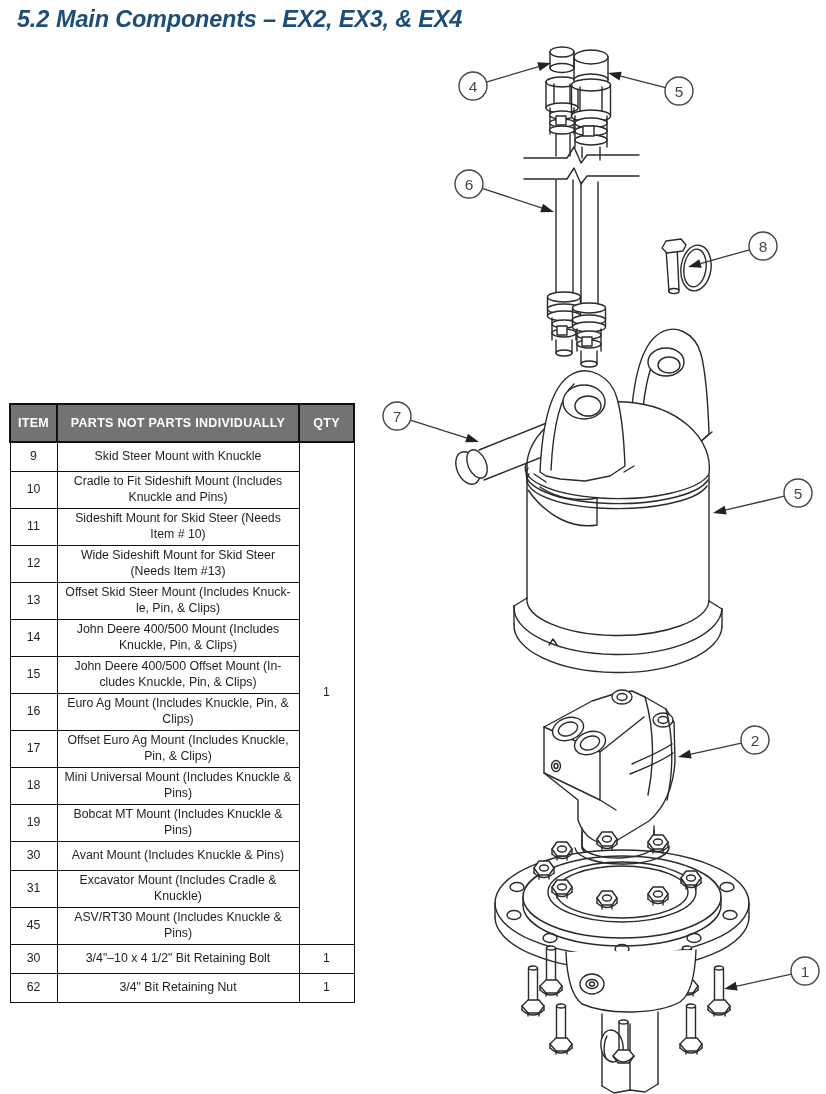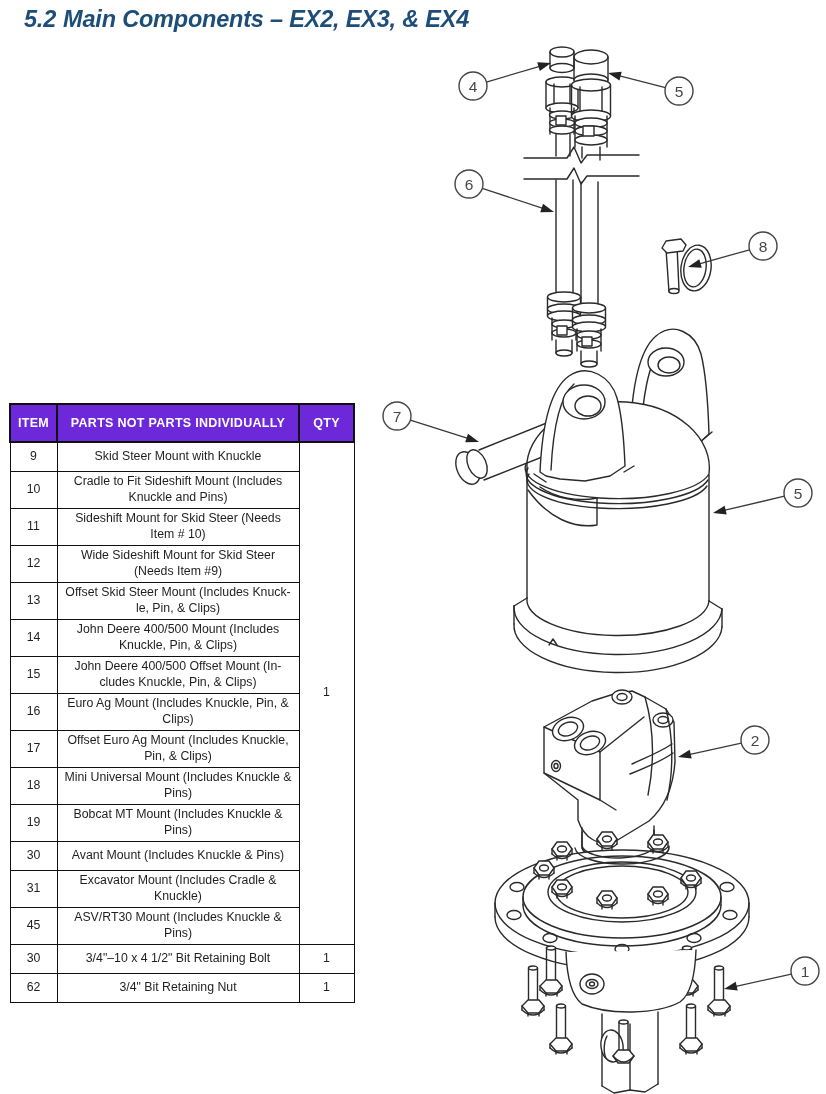--- a/index.html
+++ b/index.html
@@ -1,32 +1,32 @@
 <!DOCTYPE html>
 <html><head>
 <meta charset="utf-8">
 <style>
   html,body{margin:0;padding:0;background:#ffffff;}
   body{width:826px;height:1094px;position:relative;font-family:"Liberation Sans","DejaVu Sans",sans-serif;overflow:hidden;}
   .page-title{
-    position:absolute;left:24px;top:6px;
+    position:absolute;left:17px;top:6px;
     font-size:23.5px;font-weight:bold;font-style:italic;
     color:#1d4e79;letter-spacing:-0.2px;white-space:nowrap;
   }
   .page-title .tnum{margin-right:7px;}
   .parts-table{
     position:absolute;left:9px;top:403px;width:344px;
     border-collapse:collapse;table-layout:fixed;
     font-size:12.3px;color:#1f1f1f;background:#fff;
   }
   .parts-table col.c-item{width:47px;}
   .parts-table col.c-desc{width:242px;}
   .parts-table col.c-qty{width:55px;}
   .parts-table th{
-    background:#6d28d9;color:#ffffff;font-size:12.5px;font-weight:bold;
+    background:#737373;color:#ffffff;font-size:12.5px;font-weight:bold;
     border:2px solid #101010;padding:11px 1px;letter-spacing:0.3px;
   }
   .parts-table td{
     border:1.6px solid #101010;padding:2px 5px;text-align:center;
     vertical-align:middle;line-height:1.3;height:24px;
     hyphens:manual;
   }
   svg#diagram{position:absolute;left:0;top:0;}
   svg#diagram .art{stroke:#2a2a2a;stroke-width:1.4;fill:none;stroke-linecap:round;stroke-linejoin:round;}
   svg#diagram .callout-line{stroke:#3a3a3a;stroke-width:1.3;fill:none;}
@@ -63,21 +63,21 @@
       <tr>
         <td>10</td>
         <td>Cradle to Fit Sideshift Mount (Includes Knuckle and Pins)</td>
       </tr>
       <tr>
         <td>11</td>
         <td>Sideshift Mount for Skid Steer (Needs Item # 10)</td>
       </tr>
       <tr>
         <td>12</td>
-        <td>Wide Sideshift Mount for Skid Steer (Needs Item #9)</td>
+        <td>Wide Sideshift Mount for Skid Steer (Needs Item #13)</td>
       </tr>
       <tr>
         <td>13</td>
         <td>Offset Skid Steer Mount (Includes Knuck­le, Pin, &amp; Clips)</td>
       </tr>
       <tr>
         <td>14</td>
         <td>John Deere 400/500 Mount (Includes Knuckle, Pin, &amp; Clips)</td>
       </tr>
       <tr>

